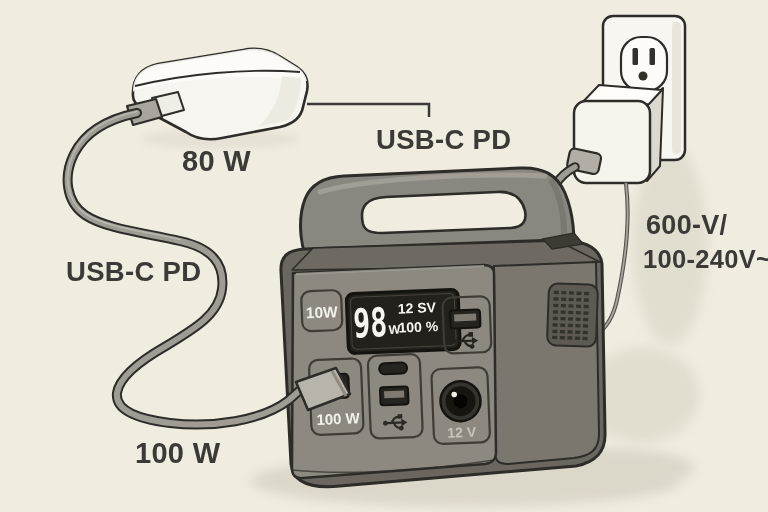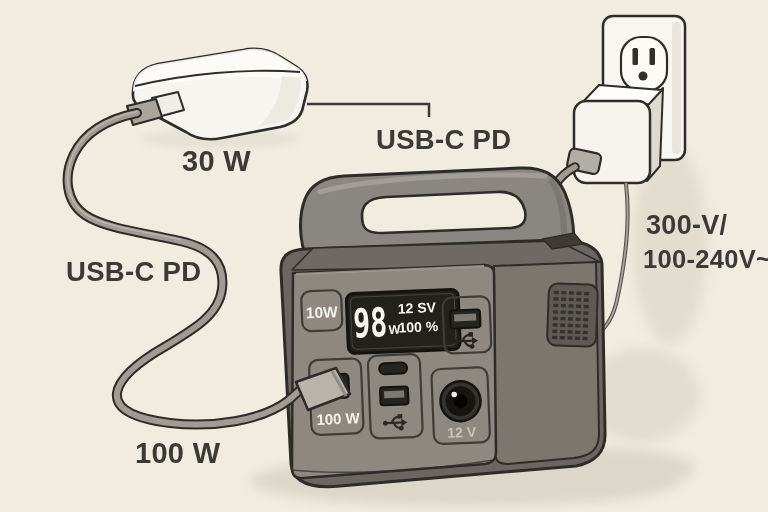--- a/index.html
+++ b/index.html
@@ -159,19 +159,19 @@
     <path d="M 137,113 C 108,119 85,132 74,154 C 63,176 66,202 85,215 C 106,229 146,233 180,241 C 212,248 225,264 222,289 C 219,314 196,328 166,346 C 138,362 119,378 117,393 C 115,410 137,419 170,423 C 212,428 262,421 289,400 L 299,391" stroke="#a09c94" stroke-width="6"></path>
     <path d="M 137,111.5 C 108,117.5 85,130.5 74,152.5 C 63,174.5 66,200.5 85,213.5 C 106,227.5 146,231.5 180,239.5" stroke="#c6c2ba" stroke-width="1.6" opacity=".7"></path>
   </g>
 
   <g>
     <polygon points="296,382 336,368 350,394 308,410" fill="#b8b4ac" stroke="#2e2c28" stroke-width="2.5" stroke-linejoin="round"></polygon>
     <path d="M 332,371 L 346,396" stroke="#8f8b83" stroke-width="3"></path>
   </g>
 </svg>
 
-  <div class="lbl" style="left:182px;top:146px;font-size:29px;">30 W</div>
+  <div class="lbl" style="left:182px;top:146px;font-size:29px;">80 W</div>
   <div class="lbl" style="left:376px;top:126px;font-size:27.5px;">USB-C PD</div>
   <div class="lbl" style="left:66px;top:258px;font-size:27.5px;">USB-C PD</div>
   <div class="lbl" style="left:135px;top:438px;font-size:29px;">100 W</div>
-  <div class="lbl" style="left:646px;top:211px;font-size:27px;">300-V/</div>
+  <div class="lbl" style="left:646px;top:211px;font-size:27px;">600-V/</div>
   <div class="lbl" style="left:643px;top:246px;font-size:25.5px;">100-240V~</div>
 </div>
 
 </body></html>

